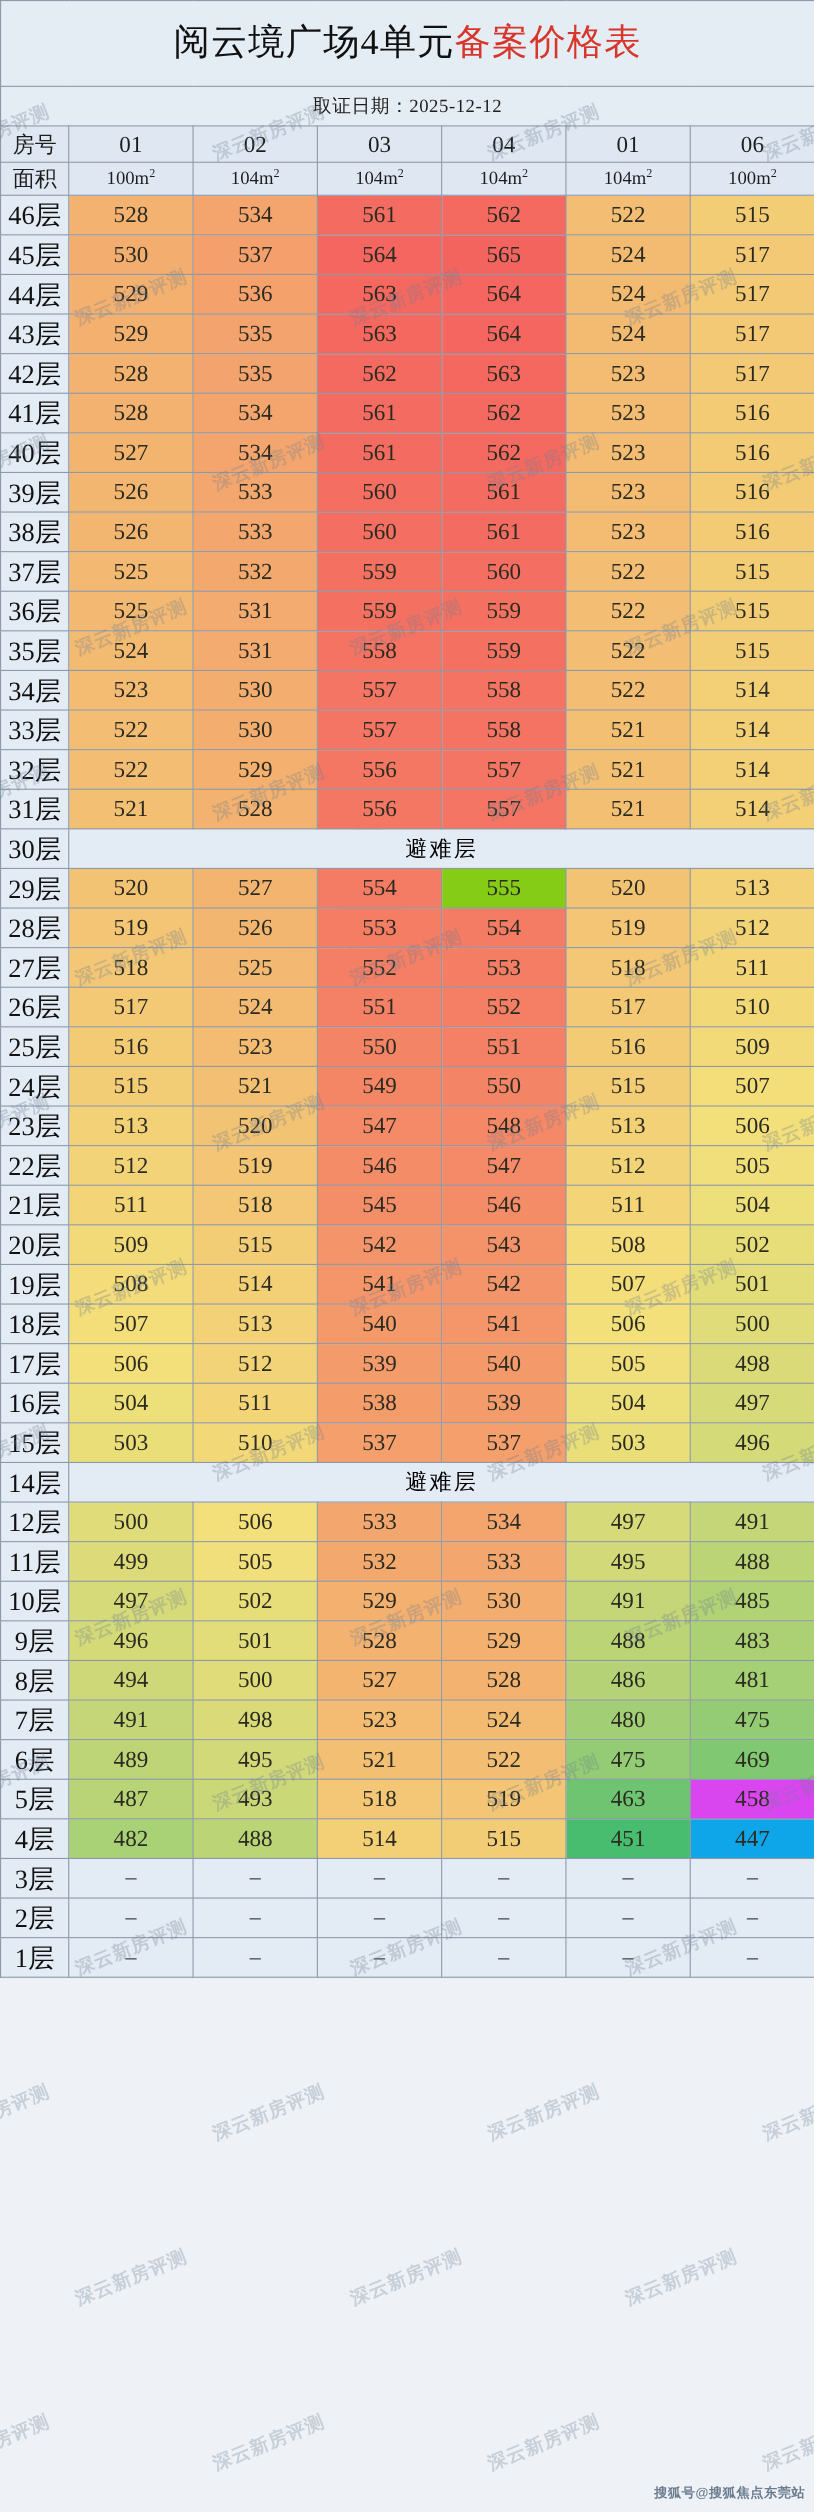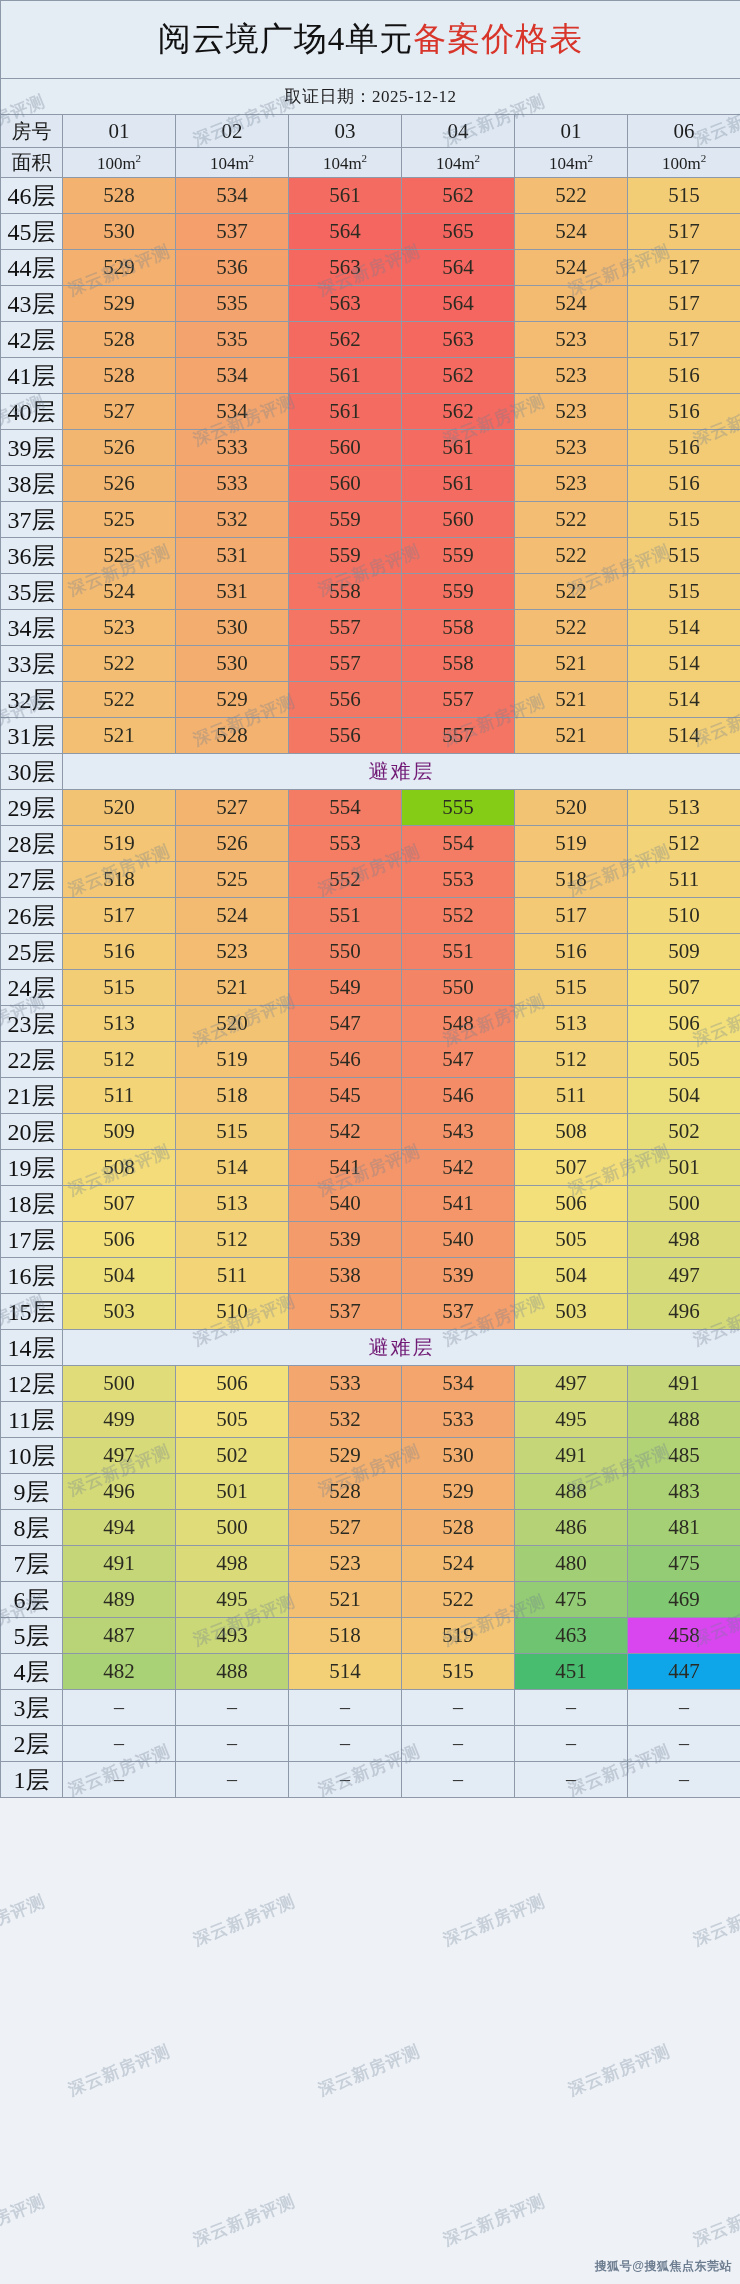--- a/index.html
+++ b/index.html
@@ -129,21 +129,21 @@
   }
   td.empty {
     background: #e3ebf4;
     font-size: 20px;
     color: #2d2d2d;
   }
   td.refuge {
     background: #e3ebf4;
     font-size: 20px;
     letter-spacing: 2px;
-    color: #701a75;
+    color: #000000;
   }
 
   .footer-tag {
     position: absolute;
     right: 8px;
     bottom: 9px;
     z-index: 9;
     font-family: "Liberation Sans", sans-serif;
     font-size: 12px;
     font-weight: 700;

